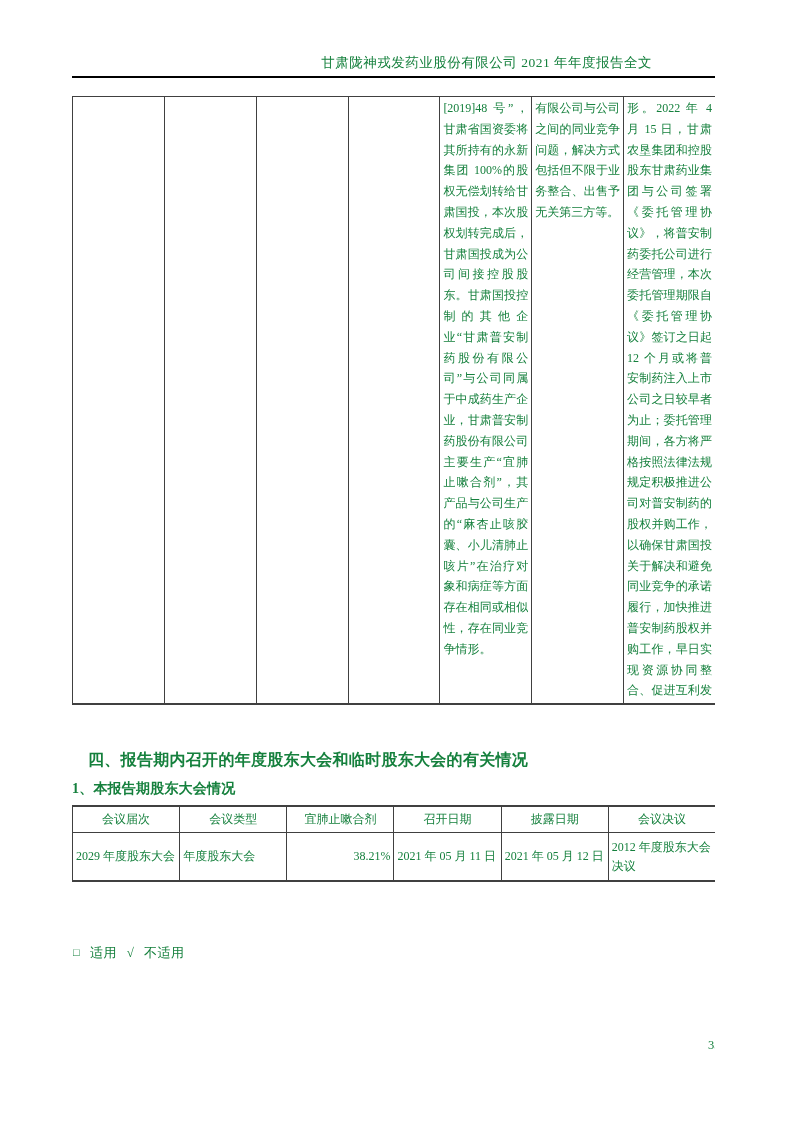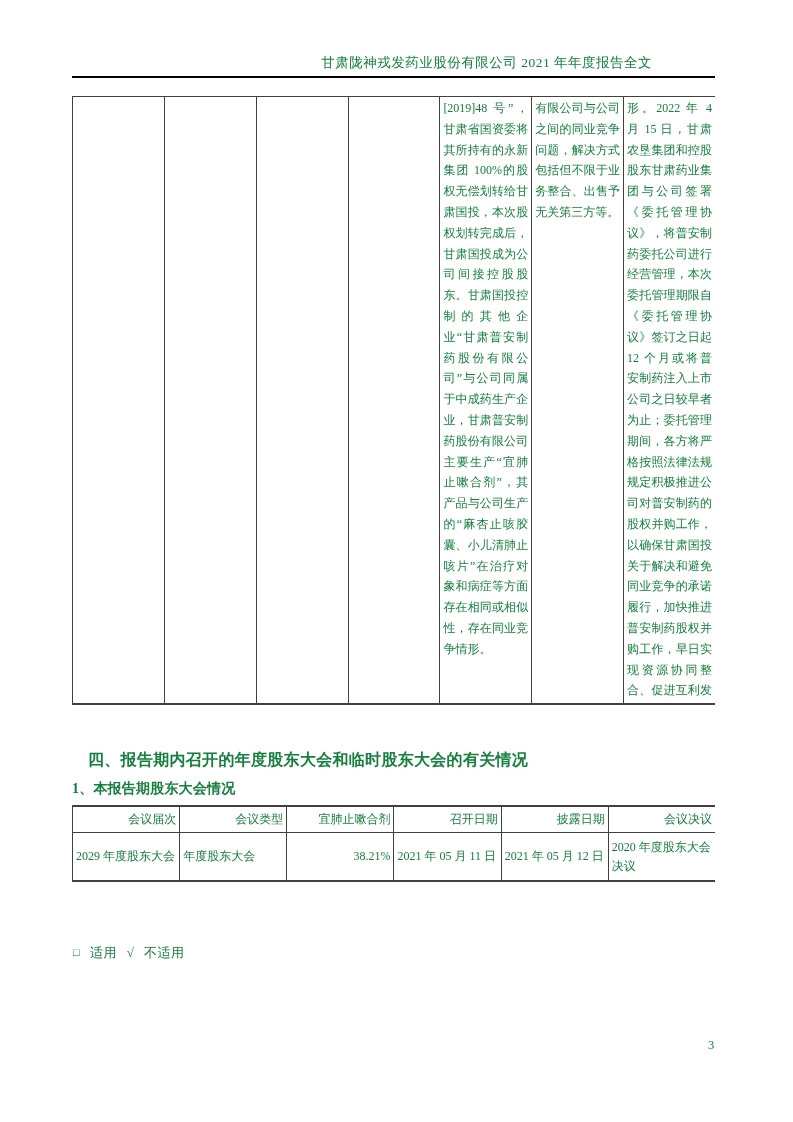--- a/index.html
+++ b/index.html
@@ -55,21 +55,21 @@
     font-size:12px;
   }
   .meetings-table th,.meetings-table td{
     border:1px solid #404040;
     padding:2px 3px;
     font-weight:normal;
     line-height:19px;
     background:#fff;
   }
   .meetings-table th{
-    text-align:right;height:21px;
+    text-align:center;height:21px;
     border-top:2px solid #404040;
     border-bottom:1.5px solid #404040;
   }
   .meetings-table td{
     text-align:left;vertical-align:middle;height:43px;
     border-bottom:2px solid #404040;
     text-align-last:auto;
   }
   .meetings-table td.num{text-align:right;}
   
@@ -136,21 +136,21 @@
         <th>会议决议</th>
       </tr>
     </thead>
     <tbody>
       <tr>
         <td>2029 年度股东大会</td>
         <td>年度股东大会</td>
         <td class="num">38.21%</td>
         <td>2021 年 05 月 11 日</td>
         <td>2021 年 05 月 12 日</td>
-        <td>2020 年度股东大会决议</td>
+        <td>2012 年度股东大会决议</td>
       </tr>
     </tbody>
   </table>
 
 
   <div class="applicability">
     <span class="box">□</span>
     <span>适用</span>
     <span>√</span>
     <span>不适用</span>

